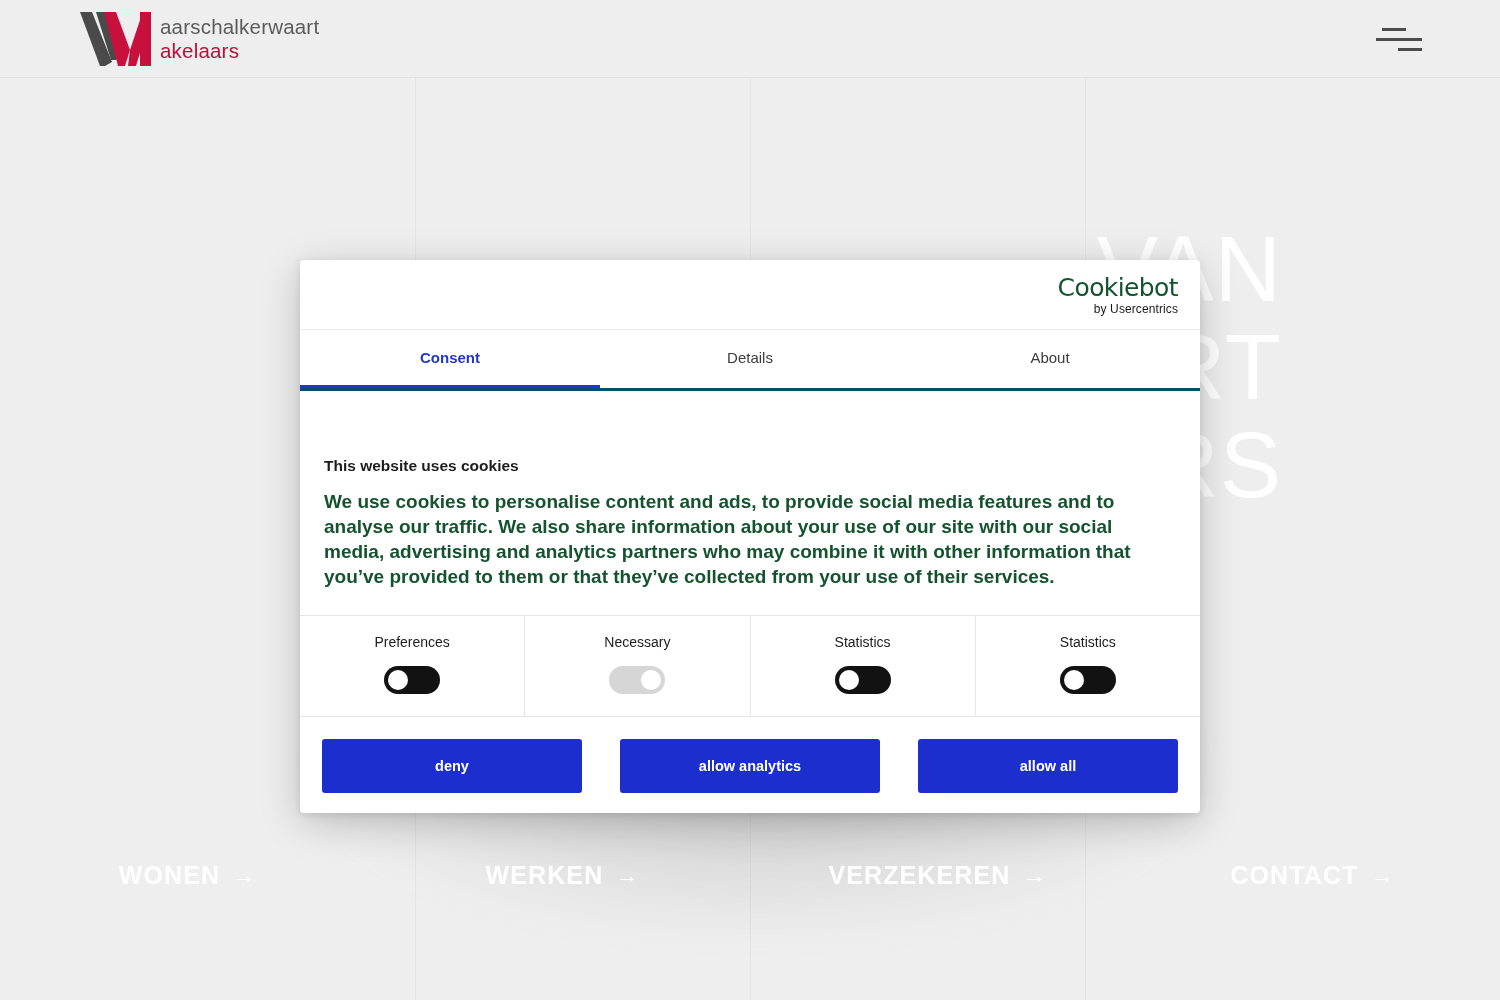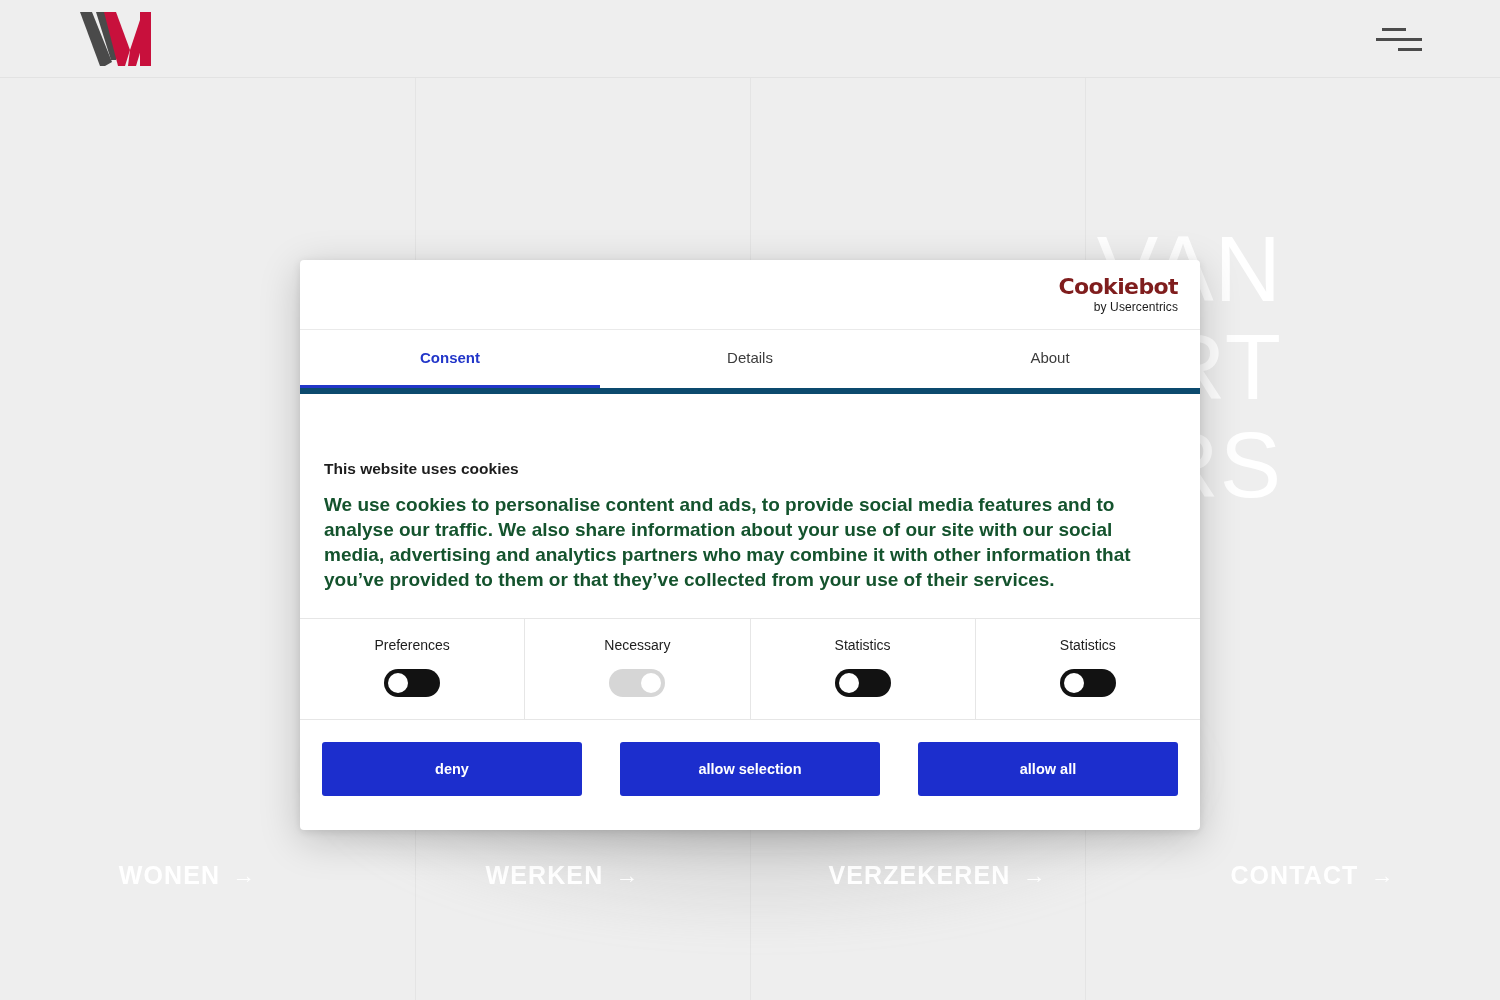--- a/index.html
+++ b/index.html
@@ -163,37 +163,37 @@
   .cb-top {
     height: 70px;
     display: flex;
     align-items: center;
     justify-content: flex-end;
     padding: 0 22px;
     border-bottom: 1px solid #eaeaea;
   }
   .cb-logo { text-align: right; line-height: 1; }
   .cb-logo .cb-name {
-    font-size: 22px;
-    font-weight: 700;
-    color: #7f1d1d;
+    font-size: 25px;
+    font-weight: 400;
+    color: #14532d;
     letter-spacing: -0.6px;
     font-family: "DejaVu Sans", sans-serif;
   }
   .cb-logo .cb-sub {
     font-size: 12px;
     color: #1a1a1a;
     margin-top: 3px;
     letter-spacing: .1px;
   }
 
   
   .cb-tabs {
     display: flex;
-    border-bottom: 6px solid #0c4a6e;
+    border-bottom: 3px solid #0c4a6e;
   }
   .cb-tab {
     flex: 1 1 0;
     height: 58px;
     display: flex;
     align-items: center;
     justify-content: center;
     font-size: 15px;
     color: #3c3c3c;
     cursor: pointer;
@@ -270,21 +270,21 @@
   .toggle.on .knob { left: auto; right: 4px; }
   .toggle.locked {
     background: #d6d6d6;
     cursor: default;
   }
 
   
   .cb-actions {
     display: flex;
     gap: 38px;
-    padding: 22px 22px 34px 22px;
+    padding: 22px 22px 20px 22px;
   }
   .cb-btn {
     flex: 1 1 0;
     height: 54px;
     background: #1c2ecd;
     color: #ffffff;
     border: none;
     border-radius: 3px;
     font-size: 14.5px;
     font-weight: 700;
@@ -331,20 +331,24 @@
 
 <header id="site-header">
   <a class="brand">
     <svg class="brand-mark" viewBox="0 0 86 58">
       <polygon points="2,2 14,2 34,52 27,56 22,56" fill="#4a4a4a"></polygon>
       <polygon points="18,2 28,2 42,38 38,50 33,50" fill="#4a4a4a"></polygon>
       <polygon points="26,2 38,2 52,40 47,56 40,56" fill="#c8103c"></polygon>
       <polygon points="52,40 62,10 72,10 58,56 50,56" fill="#c8103c"></polygon>
       <rect x="62" y="2" width="11" height="54" fill="#c8103c"></rect>
     </svg>
+    <span class="brand-words">
+      <span class="brand-line1">aarschalkerwaart</span><br>
+      <span class="brand-line2">akelaars</span>
+    </span>
   </a>
 
   <button id="hamburger" aria-label="menu">
     <i class="l1"></i>
     <i class="l2"></i>
     <i class="l3"></i>
   </button>
 </header>
 
 <section id="cookie-dialog">
@@ -389,17 +393,17 @@
     <div class="cb-cat">
       <span class="cb-cat-label">Statistics</span>
       <span class="toggle">
         <span class="knob"></span>
       </span>
     </div>
   </div>
 
   <div class="cb-actions">
     <button class="cb-btn">deny</button>
-    <button class="cb-btn">allow selection</button>
+    <button class="cb-btn">allow analytics</button>
     <button class="cb-btn">allow all</button>
   </div>
 
 </section>
 
 </body></html>

